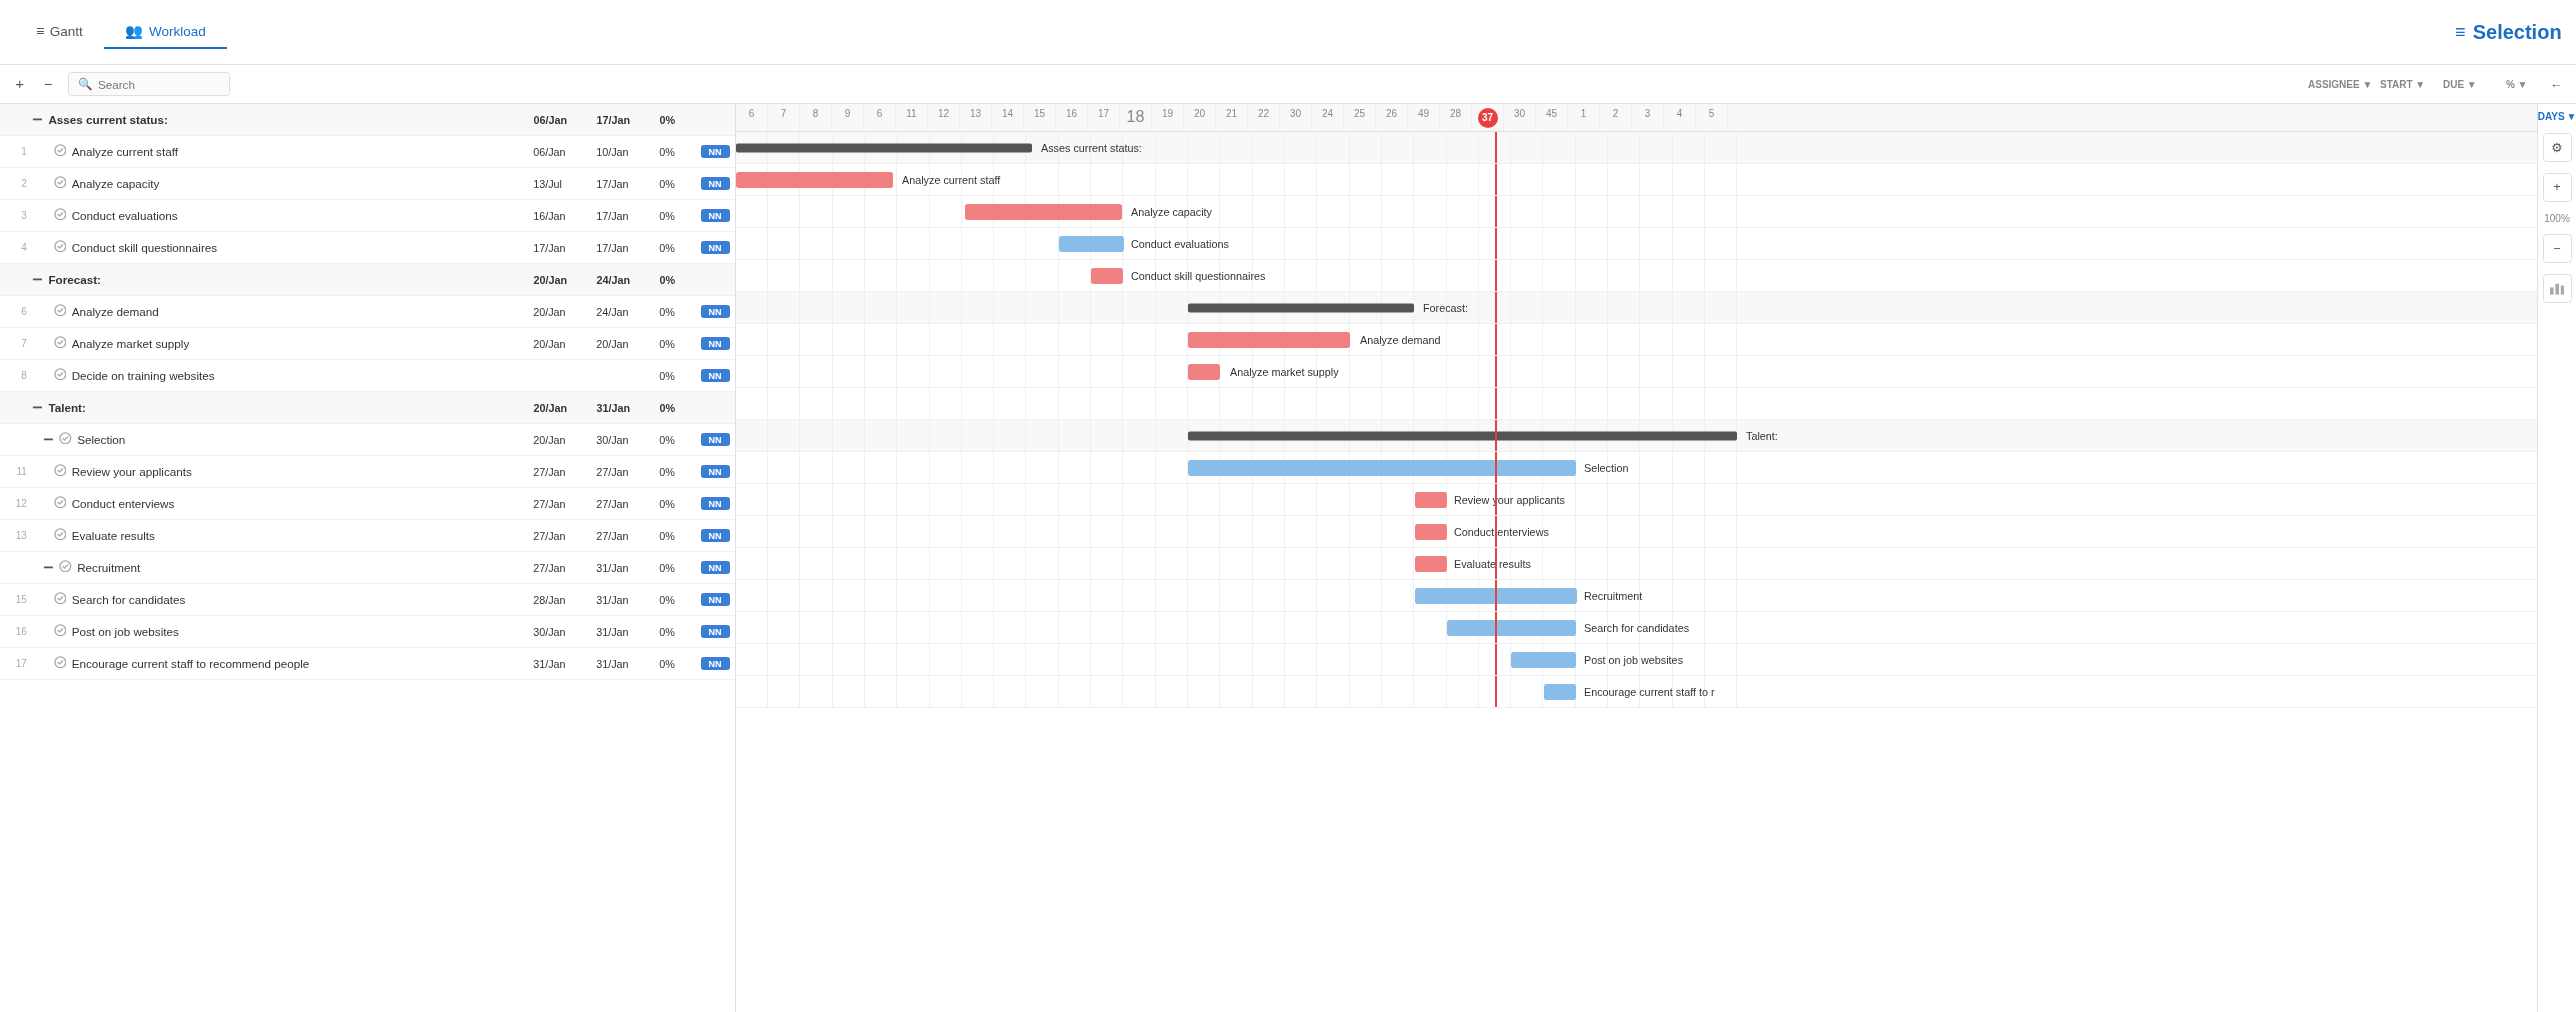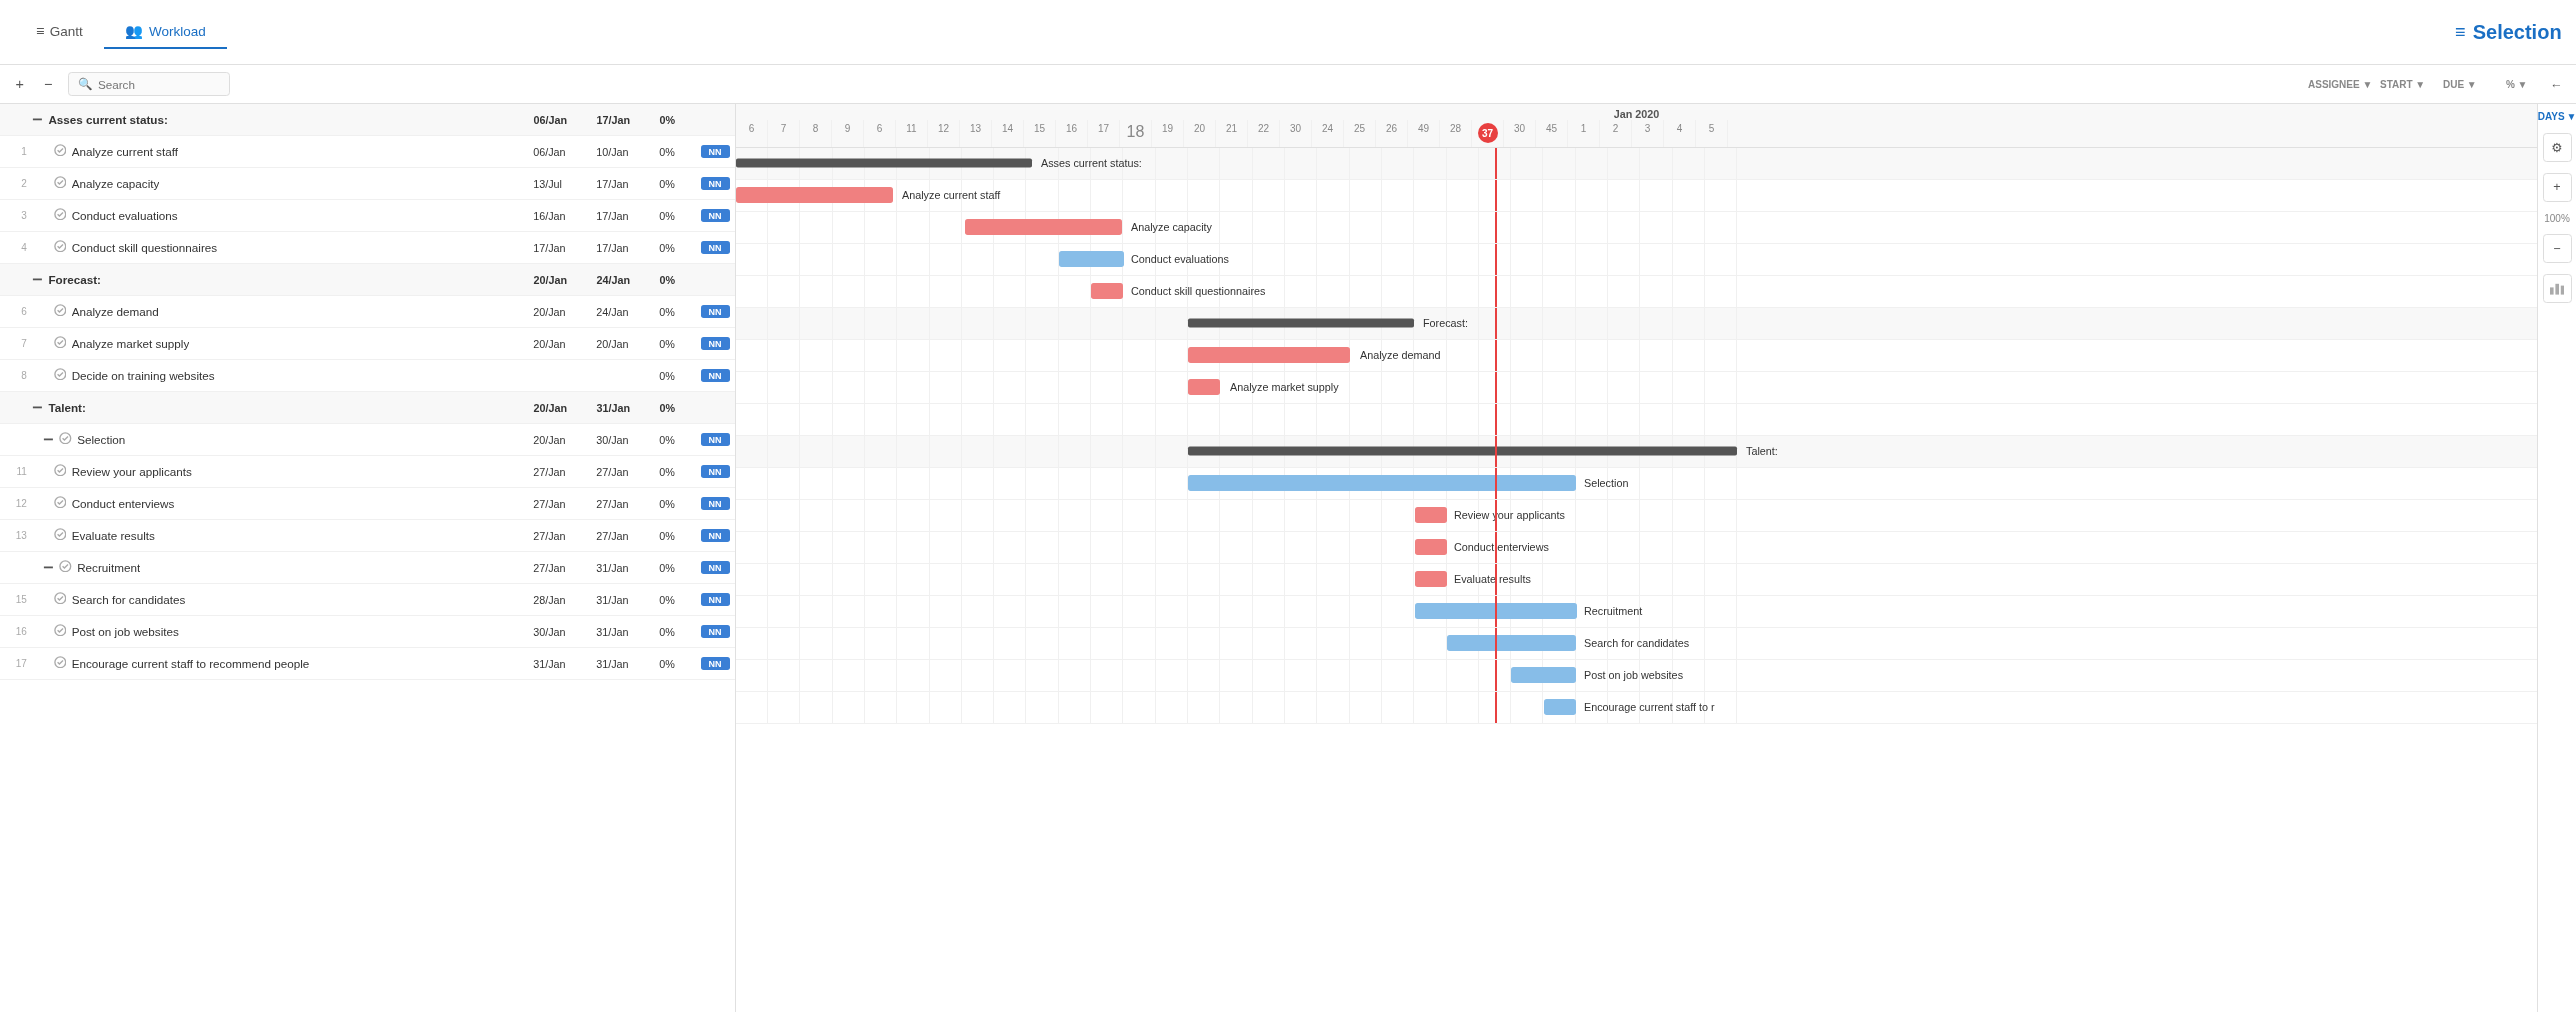--- a/index.html
+++ b/index.html
@@ -538,21 +538,20 @@
         <div class="col-start">31/Jan</div>
         <div class="col-due">31/Jan</div>
         <div class="col-pct">0%</div>
         <div class="col-nn">NN</div>
       </div>
     </div>
 
   <div class="gantt-panel" id="gantt-panel">
 
     <div style="position:sticky;top:0;z-index:10;background:#f8f8f8;border-bottom:0.9px solid #e0e0e0;">
-      <div style="text-align:center;font-size:10.8px;font-weight:600;color:#555;padding:3.6px 0 0;">Jan 2020</div>
       <div style="display:flex;" id="gantt-days-row">
       <div class="gantt-day-col" style="width: 32px; min-width: 32px; text-align: center; font-size: 10px; color: rgb(136, 136, 136); padding: 3.6px 0px; border-right: 0.9px solid rgb(240, 240, 240);">6</div>
           <div class="gantt-day-col" style="width: 32px; min-width: 32px; text-align: center; font-size: 10px; color: rgb(136, 136, 136); padding: 3.6px 0px; border-right: 0.9px solid rgb(240, 240, 240);">7</div>
           <div class="gantt-day-col" style="width: 32px; min-width: 32px; text-align: center; font-size: 10px; color: rgb(136, 136, 136); padding: 3.6px 0px; border-right: 0.9px solid rgb(240, 240, 240);">8</div>
           <div class="gantt-day-col" style="width: 32px; min-width: 32px; text-align: center; font-size: 10px; color: rgb(136, 136, 136); padding: 3.6px 0px; border-right: 0.9px solid rgb(240, 240, 240);">9</div>
           <div class="gantt-day-col" style="width: 32px; min-width: 32px; text-align: center; font-size: 10px; color: rgb(136, 136, 136); padding: 3.6px 0px; border-right: 0.9px solid rgb(240, 240, 240);">6</div>
           <div class="gantt-day-col" style="width: 32px; min-width: 32px; text-align: center; font-size: 10px; color: rgb(136, 136, 136); padding: 3.6px 0px; border-right: 0.9px solid rgb(240, 240, 240);">11</div>
           <div class="gantt-day-col" style="width: 32px; min-width: 32px; text-align: center; font-size: 10px; color: rgb(136, 136, 136); padding: 3.6px 0px; border-right: 0.9px solid rgb(240, 240, 240);">12</div>
           <div class="gantt-day-col" style="width: 32px; min-width: 32px; text-align: center; font-size: 10px; color: rgb(136, 136, 136); padding: 3.6px 0px; border-right: 0.9px solid rgb(240, 240, 240);">13</div>
           <div class="gantt-day-col" style="width: 32px; min-width: 32px; text-align: center; font-size: 10px; color: rgb(136, 136, 136); padding: 3.6px 0px; border-right: 0.9px solid rgb(240, 240, 240);">14</div>

